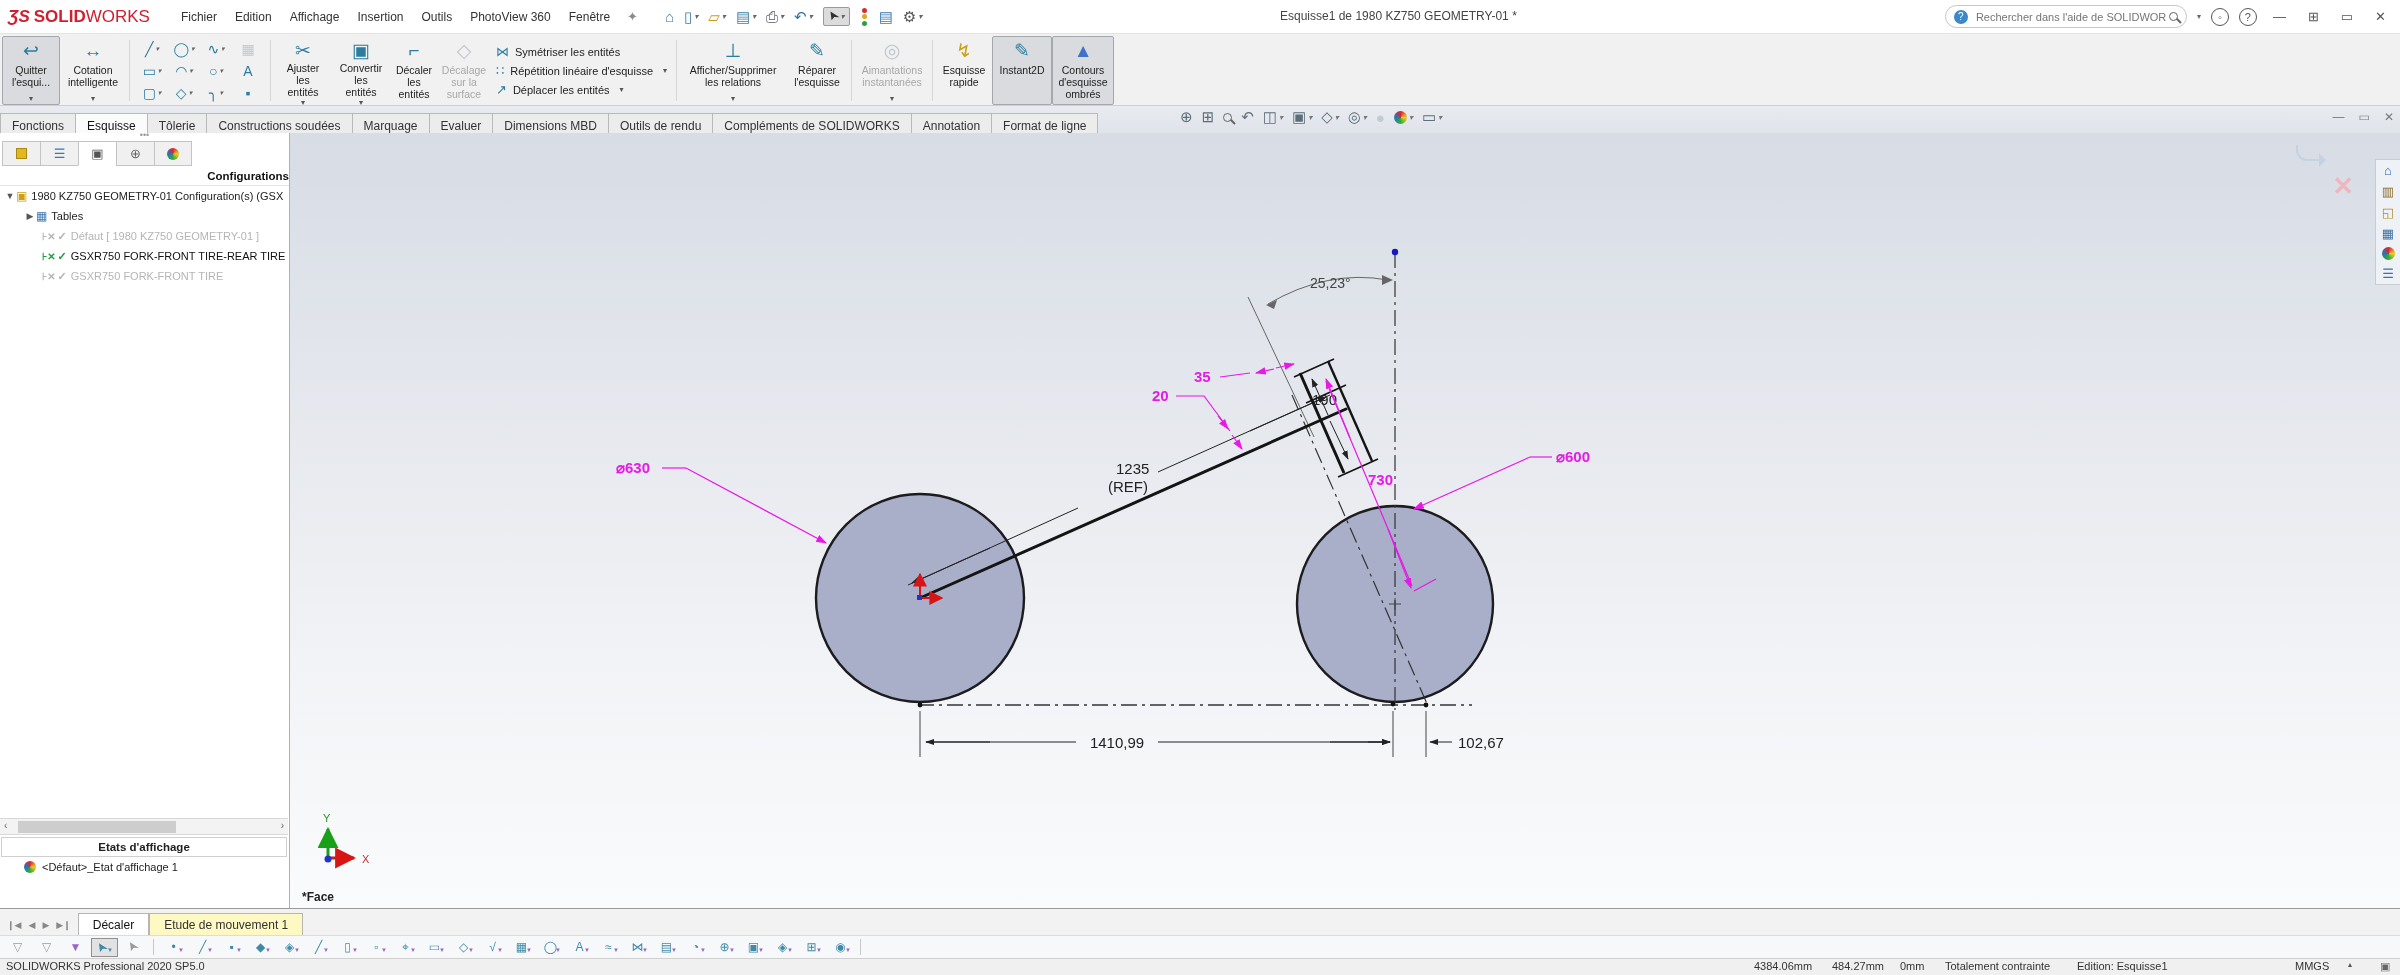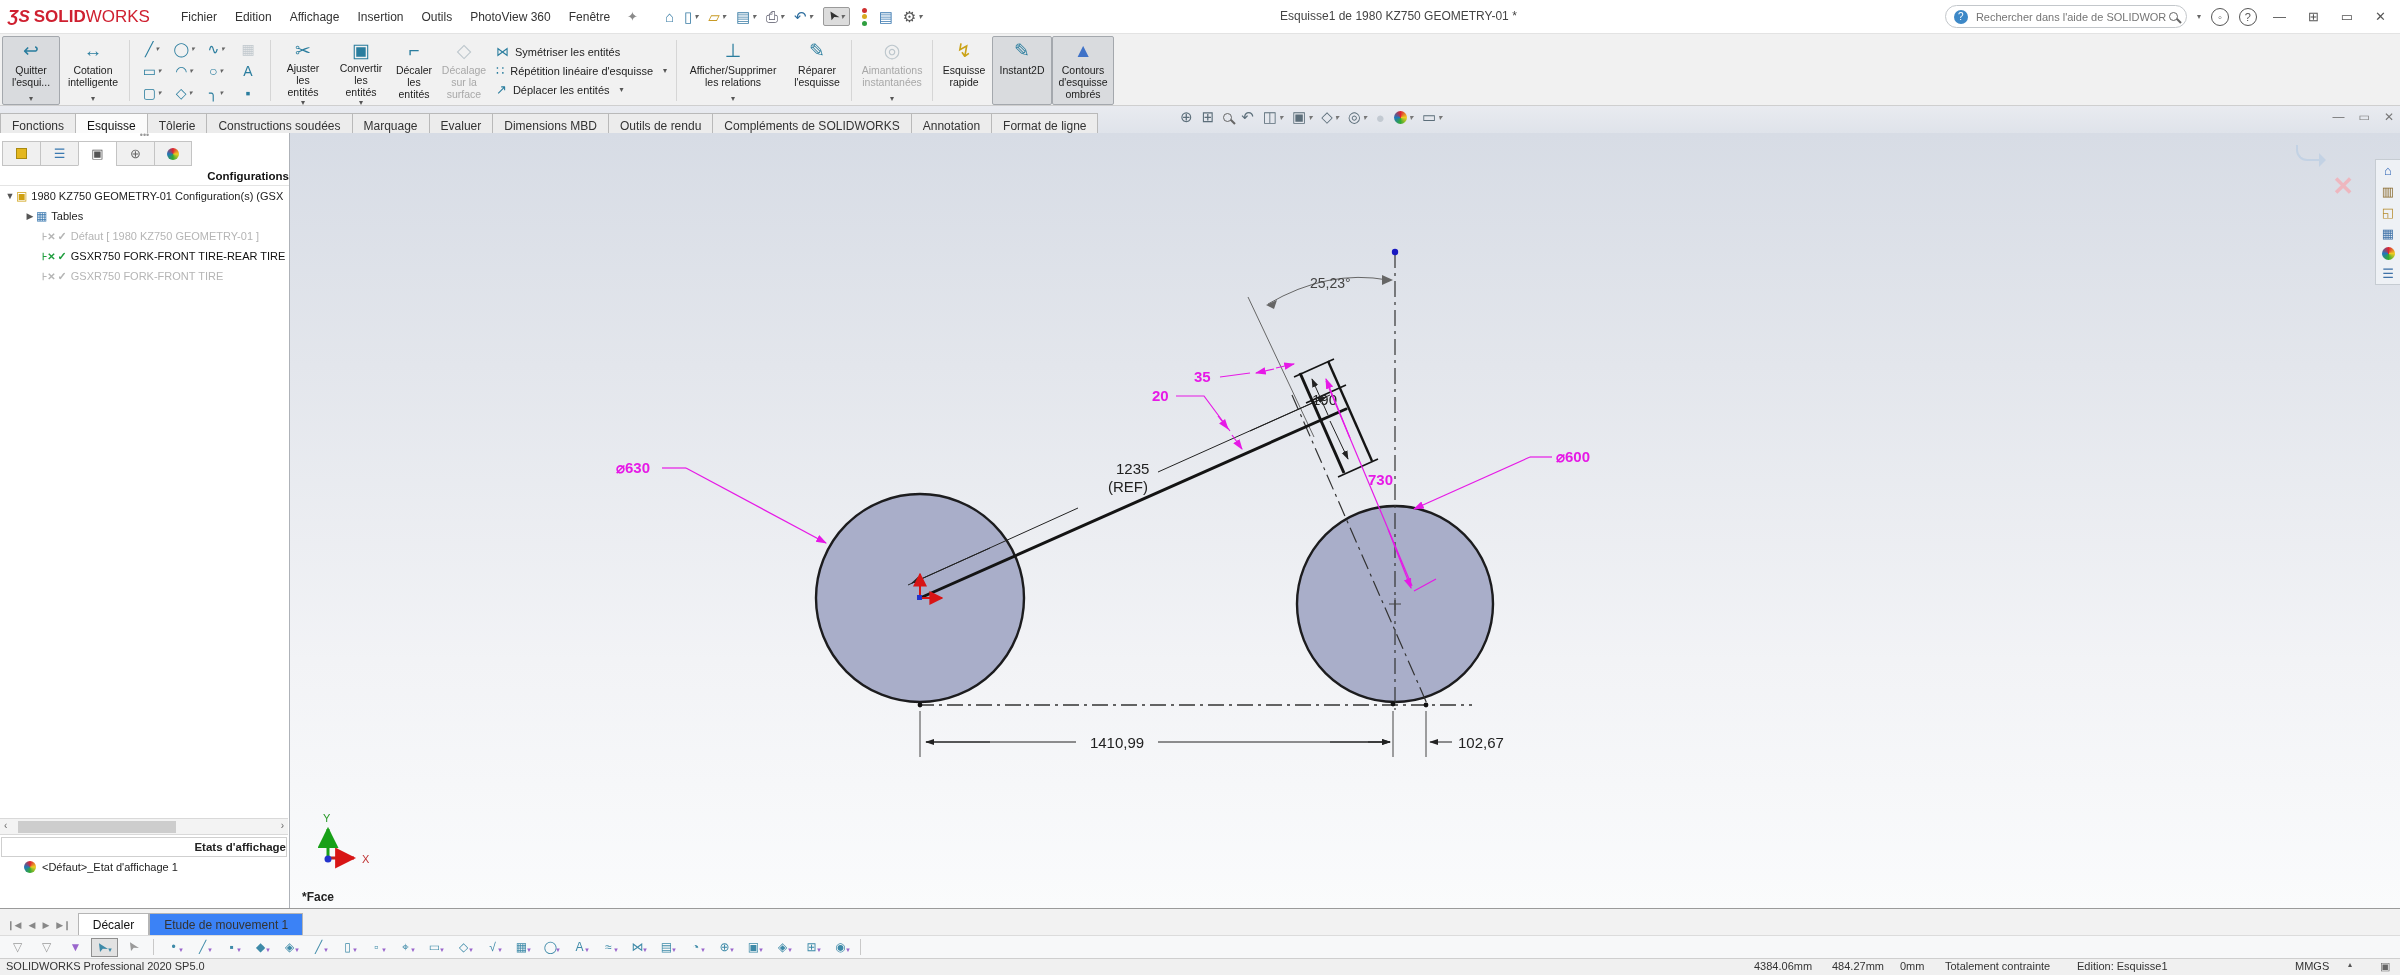--- a/index.html
+++ b/index.html
@@ -78,37 +78,37 @@
   .trow .tic{margin-right:4px;flex:none;}
   .ic-gold{color:#cfa012;font-size:12px;}
   .ic-table{color:#3b79b0;font-size:12px;}
   .cfx{font-size:10px;font-weight:bold;margin-right:2px;}
   .cfc{font-size:11px;font-weight:bold;margin-right:4px;}
   .gray{color:#b5b5b5;}
   .greenic{color:#1f9e3e;}
   .lp-scroll{position:absolute;top:685px;left:0;right:1px;height:17px;background:#f3f3f3;border-top:1px solid #d9d9d9;border-bottom:1px solid #d9d9d9;}
   .lp-scroll .thumb{position:absolute;left:18px;top:2px;width:158px;height:12px;background:#cdcdcd;}
   .lp-scroll .sa{position:absolute;top:1px;font-size:10px;color:#666;}
-  .lp-dshead{position:absolute;top:704px;left:1px;right:2px;height:20px;border:1px solid #cfcfcf;font-weight:bold;text-align:right;line-height:18px;font-size:11.5px;background:#fff;}
+  .lp-dshead{position:absolute;top:704px;left:1px;right:2px;height:20px;border:1px solid #cfcfcf;font-weight:bold;text-align:center;line-height:18px;font-size:11.5px;background:#fff;}
   .lp-dsrow{position:absolute;top:728px;left:24px;display:flex;align-items:center;gap:6px;}
 
   .gfx{position:relative;flex:1;background:linear-gradient(180deg,#d7dce5 0%,#e3e6ec 30%,#f2f3f6 68%,#fafbfc 100%);overflow:hidden;}
   .facelabel{position:absolute;left:12px;top:757px;font-size:12px;font-weight:bold;color:#222;}
   .cc{position:absolute;right:44px;top:10px;width:60px;height:70px;}
   .cc-arrow{position:absolute;left:0;top:2px;width:24px;height:16px;border-left:2px solid #c3d2e4;border-bottom:2px solid #c3d2e4;border-radius:0 0 0 11px;}
   .cc-arrow::after{content:"";position:absolute;right:-13px;bottom:-8px;border:7px solid transparent;border-left-color:#c3d2e4;}
   .cc-x{position:absolute;right:2px;top:28px;color:#eeb7bf;font-size:26px;font-weight:bold;}
   .taskpane{position:absolute;right:0;top:26px;width:25px;padding:3px 0;background:#eef1f5;border:1px solid #c6ccd2;border-right:none;display:flex;flex-direction:column;align-items:center;gap:6px;font-size:13px;}
   .tp-home{color:#2b62b5;} .tp-lib{color:#8a6b2f;} .tp-fold{color:#b58a2a;} .tp-pal{color:#3f72a8;} .tp-props{color:#3f72a8;}
 
   
   .btabs{height:27px;background:#f2f2f2;border-top:1px solid #9a9a9a;display:flex;align-items:flex-end;padding-left:2px;}
   .bnav{display:flex;align-items:center;gap:1px;margin:0 4px 4px 2px;color:#888;font-size:9px;}
   .bnav span{padding:1px 3px;}
-  .btab{padding:4px 14px 3px 14px;font-size:12px;border:1px solid #b5b5b5;border-bottom:none;background:#3b82f6;color:#333;white-space:nowrap;}
+  .btab{padding:4px 14px 3px 14px;font-size:12px;border:1px solid #b5b5b5;border-bottom:none;background:#fef9c3;color:#333;white-space:nowrap;}
   .btab.active{background:#fff;color:#111;}
   .fbar{height:23px;background:#f7f8f9;border-top:1px solid #dcdcdc;display:flex;align-items:center;padding-left:4px;gap:2px;}
   .fi{position:relative;width:27px;height:19px;text-align:center;font-size:12px;line-height:18px;color:#3e8aa8;}
   .fi::after{content:"▼";position:absolute;right:3px;bottom:-2px;font-size:6px;color:#9a66cc;}
   .fi.nf::after{content:"";}
   .fi.grayic{color:#9a9a9a;}
   .fi.pressed{border:1px solid #8f8f8f;background:#e2e2e2;}
   .fdiv{width:1px;height:16px;background:#c9c9c9;margin:0 4px;}
   .sbar{position:relative;height:17px;background:#f0f0f0;border-top:1px solid #cfcfcf;font-size:11px;color:#333;}
   .sbar span{position:absolute;top:1px;white-space:nowrap;}

